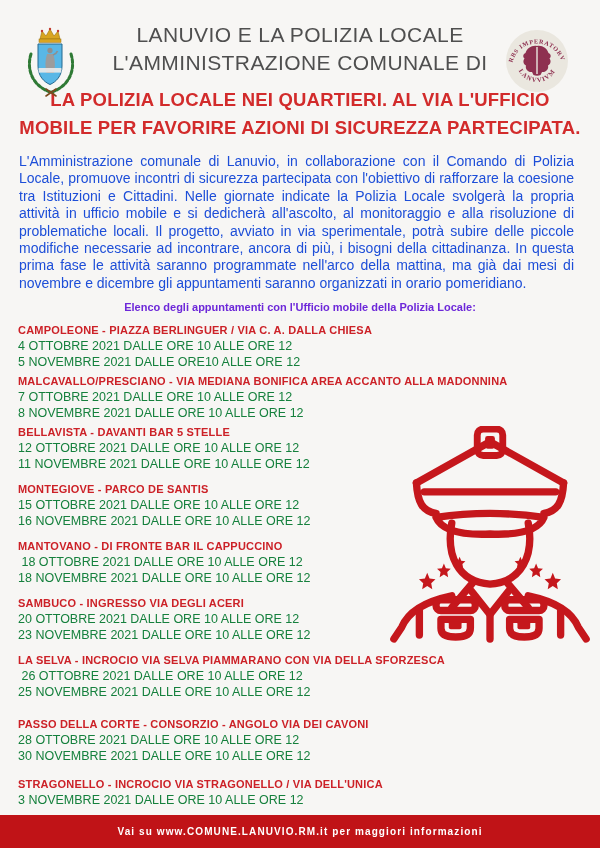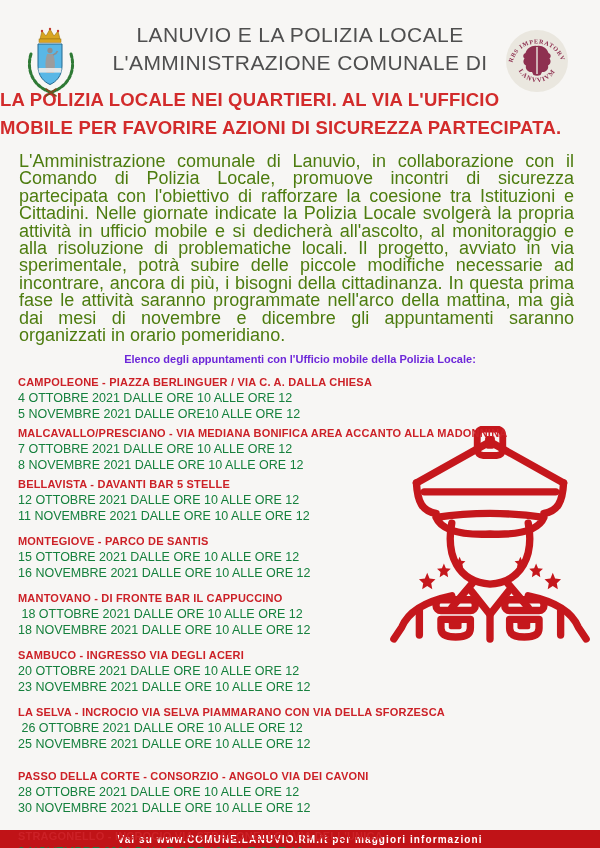--- a/index.html
+++ b/index.html
@@ -19,31 +19,31 @@
   .logo-right { position:absolute; right:31px; top:29px; width:64px; height:64px; }
   .title {
     padding-top:21px;
     text-align:center;
     font-size:21px; line-height:28px;
     color:#4f4f4f; letter-spacing:0.4px;
     font-weight:400;
   }
   .headline {
     margin-top:9px;
-    text-align:left;
+    text-align:center;
     font-size:18.5px; line-height:28px;
     font-weight:700; color:#d22b2b;
     letter-spacing:0.2px;
   }
   
   .intro {
     margin:11px 26px 0 19px;
     text-align:justify;
-    font-size:18px; line-height:17.4px;
-    color:#4d7c0f;
+    font-size:14px; line-height:17.4px;
+    color:#1d4ed8;
   }
   
   .list-heading {
     margin-top:5px;
     text-align:center;
     font-size:11px; line-height:20px;
     font-weight:700; color:#6d28d9;
   }
   .appointments { margin:5px 0 0 18px; position:relative; z-index:2; }
   .group { margin-bottom:3px; }
@@ -58,21 +58,21 @@
     color:#15803d; white-space:pre-wrap;
   }
   
   .officer {
     position:absolute; left:387px; top:426px;
     width:206px; height:218px; z-index:1;
   }
   
   .footer {
     position:absolute; left:0; right:0; bottom:0;
-    height:18px; background:#c01317;
+    height:33px; background:#c01317;
     display:flex; align-items:center; justify-content:center;
   }
   .footer-text {
     color:#ffffff; font-size:10px; font-weight:700;
     letter-spacing:1.1px;
   }
 </style>
 </head>
 <body>
 

